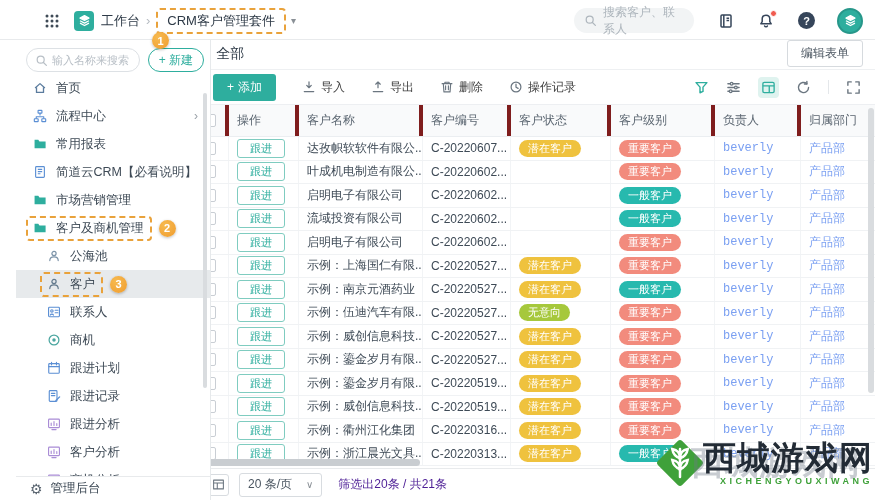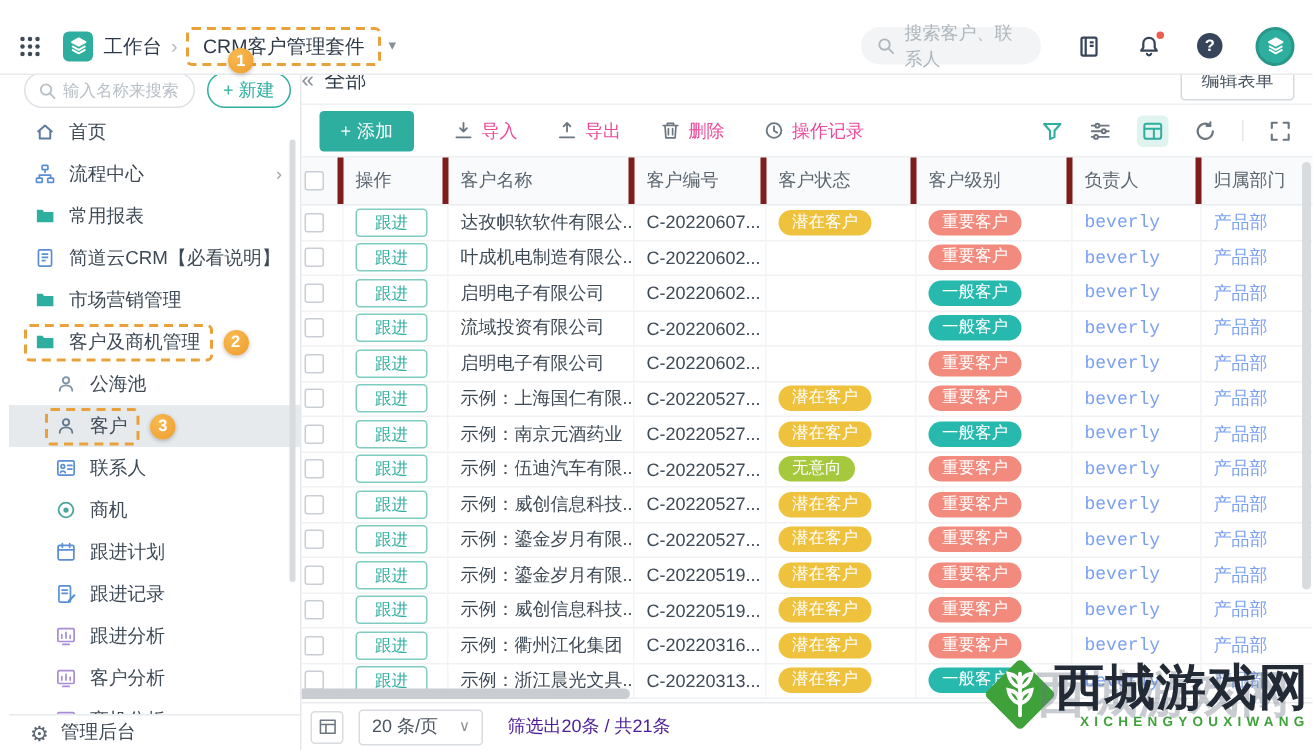--- a/index.html
+++ b/index.html
@@ -1,39 +1,39 @@
 <!DOCTYPE html>
 <html><head>
 <meta charset="utf-8">
 <style>
   *{margin:0;padding:0;box-sizing:border-box;}
   html,body{width:875px;height:500px;overflow:hidden;font-family:"Liberation Sans","DejaVu Sans",sans-serif;background:#fff;color:#3E4A56;}
   svg{display:block;}
   .icon{display:inline-flex;align-items:center;justify-content:center;flex:none;}
 
   
-  .topbar{position:absolute;left:0;top:12px;width:875px;height:38px;background:#fff;border-bottom:1px solid #E8EAEC;display:flex;align-items:center;z-index:30;}
+  .topbar{position:absolute;left:0;top:2px;width:875px;height:38px;background:#fff;border-bottom:1px solid #E8EAEC;display:flex;align-items:center;z-index:30;padding-left:32px;}
   .grid-btn{margin-left:12px;color:#3E4A56;cursor:pointer;}
   .applogo{width:20px;height:20px;border-radius:4px;background:#2EAE9E;margin-left:14px;display:flex;align-items:center;justify-content:center;color:#fff;}
   .app-title{margin-left:7px;font-size:13px;color:#2E3A47;}
   .bc-sep{margin:0 6px;color:#B4BAC0;font-size:13px;}
   .crm-box{border:2px dashed #E9A23B;border-radius:4px;padding:2px 9px;font-size:13px;color:#2E3A47;background:#fff;cursor:pointer;}
   .caret{color:#8A9096;font-size:10px;margin-left:5px;}
   .tb-search{margin-left:auto;width:120px;height:25px;border-radius:13px;background:#F2F4F5;display:flex;align-items:center;padding:0 10px;color:#AEB6BD;font-size:12px;gap:6px;cursor:text;}
   .tb-ico{margin-left:24px;color:#36455A;position:relative;cursor:pointer;}
   .tb-ico .dot{position:absolute;right:-3px;top:-3px;width:7px;height:7px;border-radius:50%;background:#F05B50;border:1px solid #fff;}
   .qmark{width:17px;height:17px;border-radius:50%;background:#36455A;color:#fff;font-size:11px;font-weight:700;display:flex;align-items:center;justify-content:center;}
   .avatar{width:26px;height:26px;border-radius:50%;background:#2EAE9E;border:2px solid #27978A;display:flex;align-items:center;justify-content:center;color:#fff;margin:0 12px 0 22px;cursor:pointer;}
 
   
   .step-dot{width:17px;height:17px;border-radius:50%;background:radial-gradient(circle at 35% 30%,#F7BA50,#EF9C2E);color:#fff;font-size:11px;font-weight:700;display:flex;align-items:center;justify-content:center;box-shadow:0 1px 3px rgba(0,0,0,.25);flex:none;}
   .step1{position:absolute;left:152px;top:32px;z-index:40;}
 
   
-  .sidebar{position:absolute;left:6px;top:38px;width:195px;height:462px;background:#fff;border-right:1px solid #E6E9EB;z-index:10;}
+  .sidebar{position:absolute;left:16px;top:38px;width:195px;height:462px;background:#fff;border-right:1px solid #E6E9EB;z-index:10;}
   .side-top{display:flex;align-items:center;gap:8px;padding:10px 6px 6px 10px;}
   .side-search{flex:1;height:24px;border:1px solid #DDE1E5;border-radius:13px;display:flex;align-items:center;gap:4px;padding:0 8px;color:#B8BFC6;font-size:11px;cursor:text;min-width:0;}
   .side-search span{overflow:hidden;white-space:nowrap;}
   .new-btn{height:24px;border:1px solid #2EAE9E;color:#2EAE9E;border-radius:13px;background:#fff;font-size:12px;padding:0 10px;display:flex;align-items:center;cursor:pointer;flex:none;}
   .menu{position:absolute;left:0;top:36px;right:0;bottom:24px;overflow:hidden;}
   .side-item{height:28px;display:flex;align-items:center;padding-left:16px;font-size:12.5px;color:#3E4A56;cursor:pointer;position:relative;}
   .side-item.sub{padding-left:30px;}
   .side-item.selected{background:#E7EAEC;}
   .side-item .mi{width:15px;color:#5B7C9E;margin-right:9px;}
   .side-item .wrap{display:flex;align-items:center;justify-content:center;}
@@ -47,21 +47,21 @@
   .side-footer .gear{color:#5A6570;font-size:14px;line-height:1;}
 
   
   .main{position:absolute;left:195px;top:38px;width:680px;height:462px;background:#fff;}
   .main-header{height:32px;display:flex;align-items:center;border-bottom:1px solid #EEF0F2;padding:0 12px 0 2px;}
   .collapse{color:#8A9096;font-size:15px;cursor:pointer;padding:0 4px;}
   .page-title{font-size:14px;color:#2E3A47;font-weight:500;margin-left:3px;}
   .edit-form-btn{margin-left:auto;border:1px solid #D6DADE;border-radius:3px;background:#fff;color:#4A5560;font-size:12px;padding:4px 13px;cursor:pointer;}
   .toolbar{height:34px;display:flex;align-items:center;padding:0 14px 0 18px;gap:26px;}
   .add-btn{background:#2EAE9E;color:#fff;border:none;border-radius:3px;font-size:12px;padding:5px 14px;cursor:pointer;display:flex;align-items:center;gap:4px;}
-  .tool-act{display:flex;gap:5px;font-size:12px;color:#ec4899;cursor:pointer;}
+  .tool-act{display:flex;gap:5px;font-size:12px;color:#404040;cursor:pointer;}
   .tool-act .icon{color:#6B7680;}
   .tool-right{margin-left:auto;display:flex;align-items:center;gap:17px;}
   .tr-ico{color:#6B7680;cursor:pointer;}
   .tr-ico.teal{color:#2EAE9E;}
   .tr-ico.boxed{background:#DFF3EF;border-radius:4px;padding:3px;color:#2EAE9E;}
   .tool-divider{width:1px;height:14px;background:#E4E7EA;}
 
   
   .grid-cols{display:grid;grid-template-columns:34px 70px 124px 88px 100px 104px 86px minmax(0,1fr);}
   .thead{position:absolute;left:0;top:66px;width:680px;height:33px;background:#F9FAFB;border-top:1px solid #EDEFF2;border-bottom:1px solid #EBEEF1;font-size:12px;color:#5A6570;}

